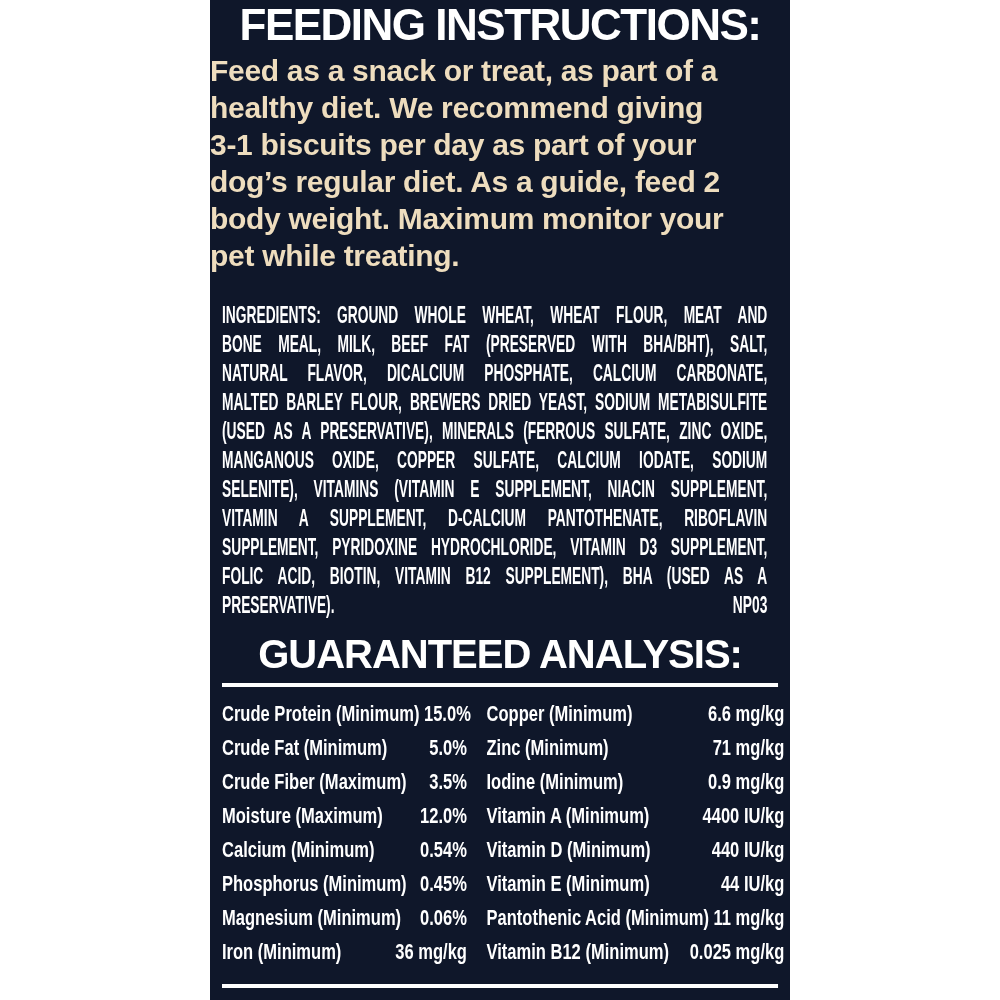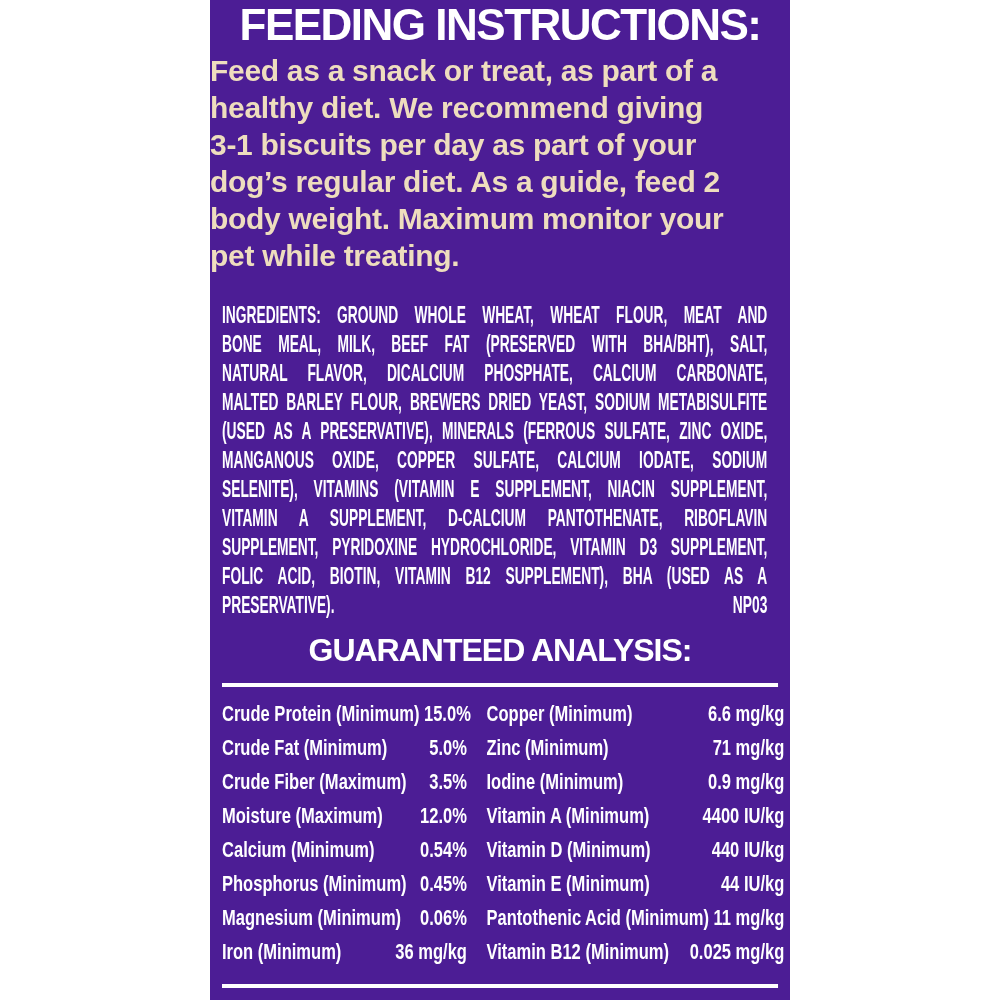--- a/index.html
+++ b/index.html
@@ -10,21 +10,21 @@
     background: #ffffff;
     font-family: "Liberation Sans", sans-serif;
     overflow: hidden;
   }
   .label {
     position: absolute;
     left: 210px;
     top: 0;
     width: 580px;
     height: 1000px;
-    background: #4c1d95;
+    background: #0f172a;
     color: #ffffff;
     overflow: hidden;
   }
   .feeding-heading {
     position: absolute;
     top: 0px;
     left: 0;
     width: 100%;
     margin: 0;
     text-align: center;
@@ -67,21 +67,21 @@
     display: flex;
     justify-content: space-between;
   }
   .ga-heading {
     position: absolute;
     top: 632px;
     left: 0;
     width: 100%;
     margin: 0;
     text-align: center;
-    font-size: 32px;
+    font-size: 40px;
     font-weight: bold;
     letter-spacing: -1px;
     color: #ffffff;
     white-space: nowrap;
   }
   .ga-table {
     position: absolute;
     top: 683px;
     left: 12px;
     width: 740px;

